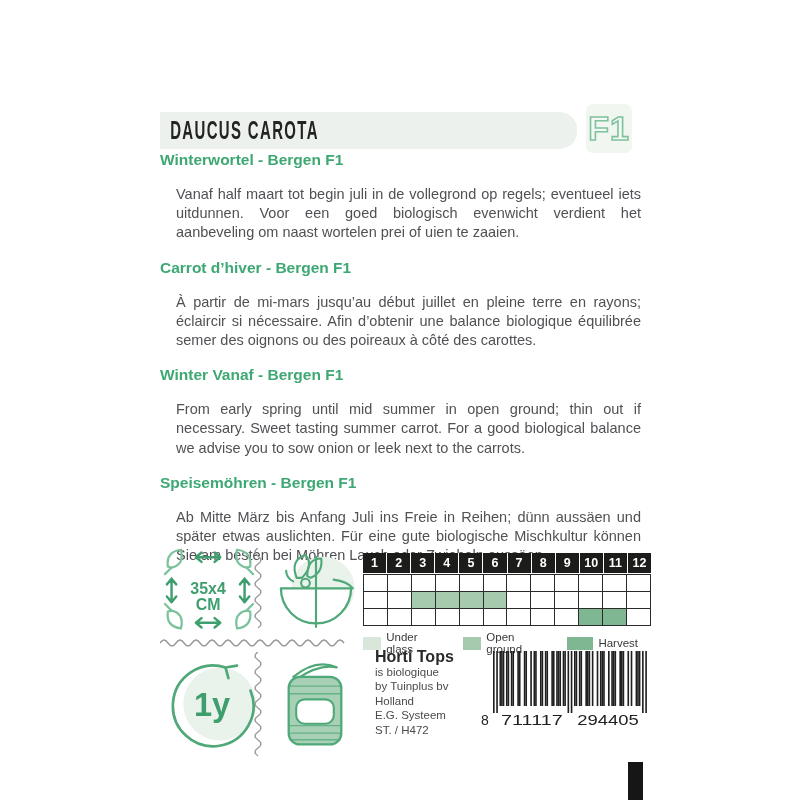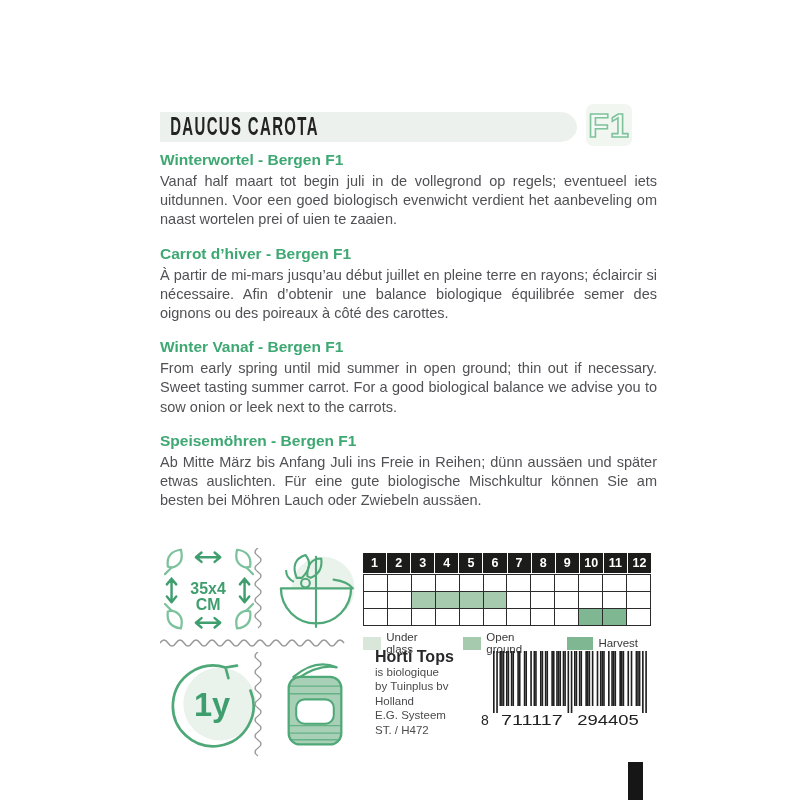--- a/index.html
+++ b/index.html
@@ -2,41 +2,41 @@
 <html><head>
 <meta charset="utf-8">
 <style>
   html,body{margin:0;padding:0;}
   .page{
     position:relative;width:800px;height:800px;background:#ffffff;overflow:hidden;
     font-family:"Liberation Sans",sans-serif;
   }
   
   .title-band{
-    position:absolute;left:160px;top:112px;width:417px;height:30px;
+    position:absolute;left:160px;top:112px;width:417px;height:37px;
     background:#edf1ed;display:flex;align-items:center;
     border-top-right-radius:18px 16px;border-bottom-right-radius:18px 16px;
   }
   .title-band span{
     display:inline-block;padding-left:15px;font-size:22px;font-weight:600;color:#232323;
     letter-spacing:2px;transform:scale(0.68,1.18);transform-origin:left center;white-space:nowrap;
   }
   .f1-badge{
-    position:absolute;left:586px;top:104px;width:46px;height:42px;background:#f1f6f1;
+    position:absolute;left:586px;top:104px;width:46px;height:49px;background:#f1f6f1;
     border-radius:7px;display:flex;align-items:center;justify-content:center;
   }
   .f1-badge span{
     font-size:34px;font-weight:bold;color:#f3faf5;
     -webkit-text-stroke:1.6px #7fc29c;letter-spacing:1px;
   }
   
   .sections{position:absolute;left:160px;top:151px;width:497px;}
   .section{margin-bottom:15px;}
   .section h3{margin:0 0 3px 0;font-size:15.5px;font-weight:bold;color:#3ea873;}
-  .section p{margin:0;font-size:14.5px;line-height:19.2px;color:#515155;text-align:justify;}
+  .section p{margin:16px;font-size:14.5px;line-height:19.2px;color:#515155;text-align:justify;}
   
   .icon-box{position:absolute;}
   .divider{position:absolute;}
   
   .calendar{position:absolute;left:363px;top:553px;width:288px;}
   .cal-header{display:grid;grid-template-columns:repeat(12,1fr);gap:1px;background:#ffffff;}
   .cal-head-cell{
     background:#1c1c1a;color:#ffffff;font-size:12.5px;font-weight:bold;
     height:20px;display:flex;align-items:center;justify-content:center;
   }

